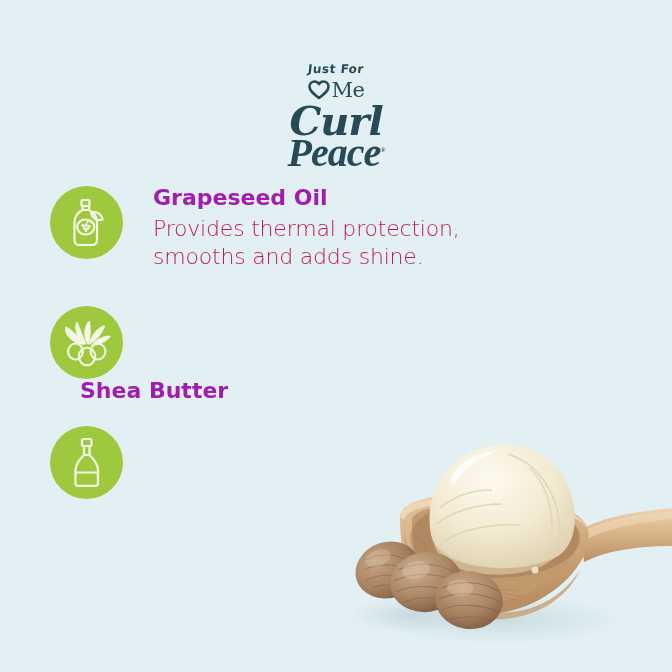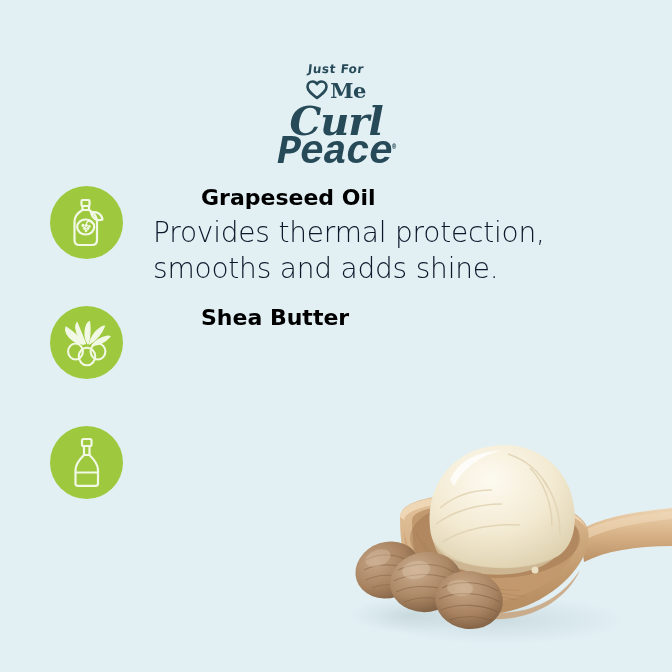--- a/index.html
+++ b/index.html
@@ -46,57 +46,57 @@
     display: flex;
     align-items: center;
     justify-content: center;
     gap: 2px;
     margin-top: 2px;
     height: 24px;
   }
   #logo-heart-icon svg { display: block; }
   #logo-me {
     font-size: 21px;
-    font-weight: bold;
+    font-weight: normal;
     font-family: "DejaVu Serif", serif;
     letter-spacing: -0.5px;
   }
   #logo-curl {
     font-size: 40px;
     font-weight: bold;
     font-family: "DejaVu Serif", serif;
     font-style: italic;
     letter-spacing: -1px;
     margin-top: -1px;
   }
   #logo-peace {
     font-size: 40px;
     font-weight: bold;
-    font-family: Liberation Mono, monospace;
+    font-family: Liberation Serif, serif;
     font-style: italic;
     letter-spacing: -1px;
     margin-top: -8px;
     position: relative;
   }
   #logo-tm {
     font-size: 7px;
     font-style: normal;
     vertical-align: super;
   }
 
   
   .ingredient-row {
     position: absolute;
     left: 50px;
     display: flex;
     align-items: flex-start;
     gap: 0;
   }
   #row-0 { top: 186px; }
-  #row-1 { top: 306px; }
+  #row-1 { top: 306px; flex-direction: column; }
   #row-2 { top: 426px; }
 
   .icon-circle {
     width: 73px;
     height: 73px;
     border-radius: 50%;
     background: #9ec93e;
     flex: 0 0 73px;
     display: flex;
     align-items: center;
@@ -105,32 +105,31 @@
   .icon-circle svg { display: block; }
 
   .ingredient-text {
     margin-left: 30px;
     padding-top: 0px;
   }
 
   .ingredient-title {
     font-size: 22px;
     font-weight: bold;
-    color: #000000;
+    color: #a21caf;
     font-family: "DejaVu Sans", sans-serif;
     letter-spacing: 0px;
     line-height: 1.1;
     white-space: nowrap;
-    margin-left: 48px;
   }
 
   .ingredient-desc {
     margin-top: 5px;
-    font-size: 28px;
-    color: #0f172a;
+    font-size: 22px;
+    color: #be185d;
     font-family: "DejaVu Sans", sans-serif;
     font-weight: 300;
     line-height: 1.28;
     letter-spacing: -0.2px;
     white-space: pre-line;
   }
 
   
   #product-photo {
     position: absolute;

